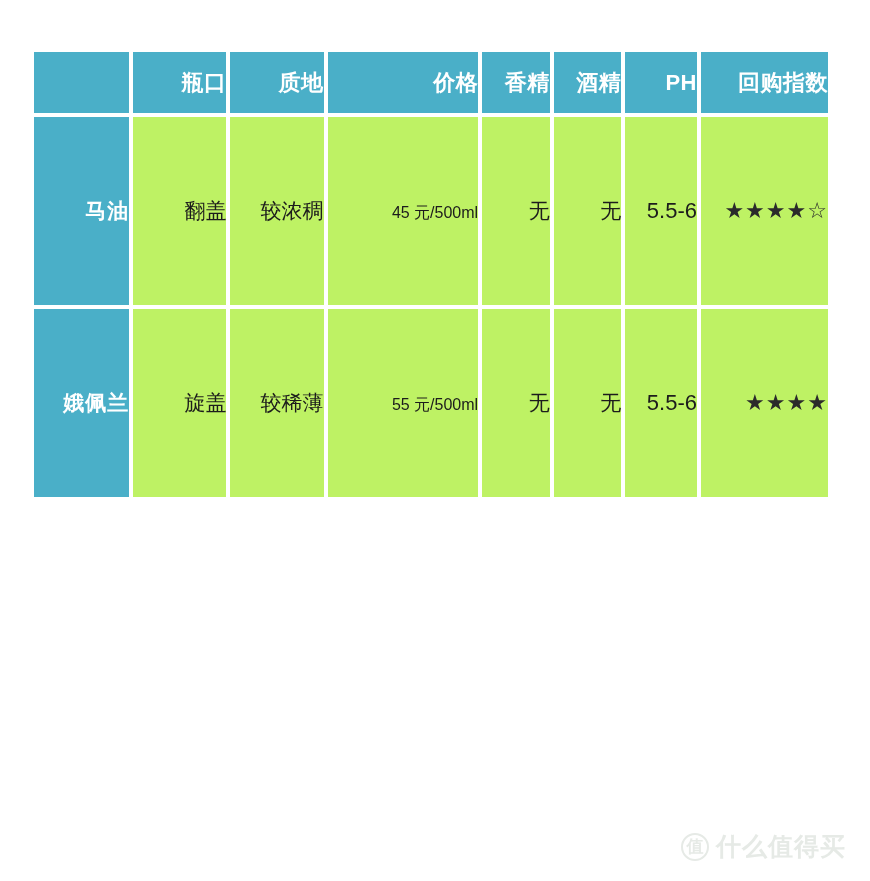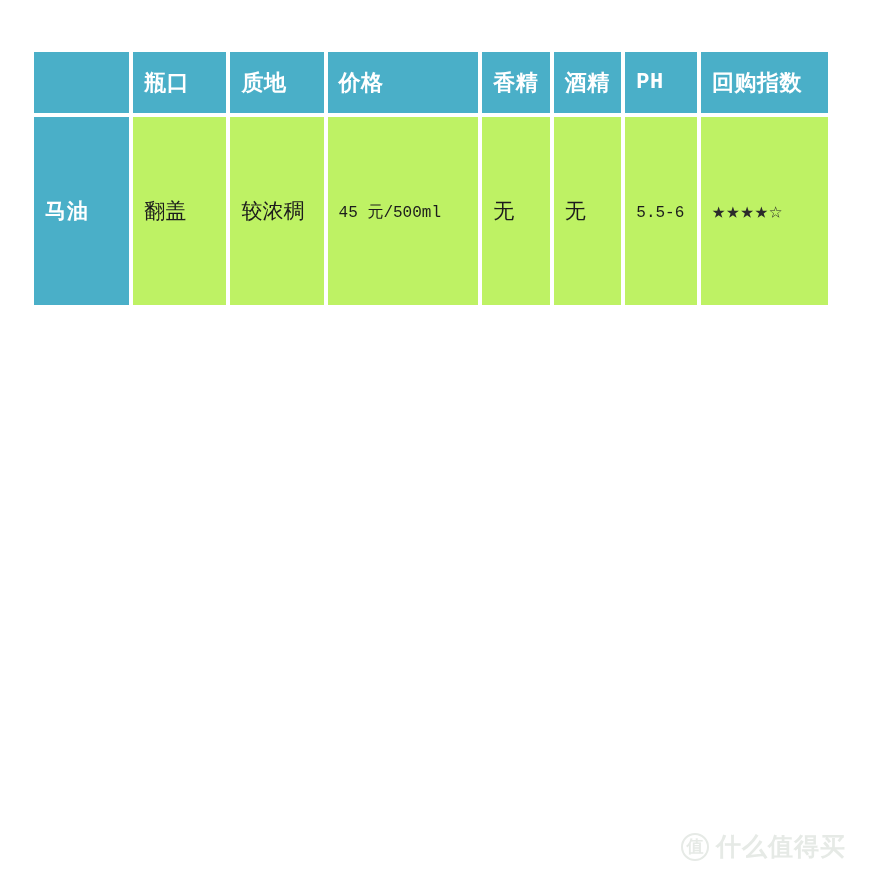--- a/index.html
+++ b/index.html
@@ -26,25 +26,24 @@
     top: 52px;
     width: 802px;
     border-collapse: separate;
     border-spacing: 4px 4px;
     margin: -4px;
     table-layout: fixed;
   }
 
   .comparison-table td,
   .comparison-table th {
-    padding: 11px;
-    text-align: left;
+    padding: 0;
+    text-align: right;
     vertical-align: middle;
     font-weight: normal;
-    font-family: Liberation Mono, monospace;
   }
 
   
   col.col-label  { width: 93px; }
   col.col-mouth  { width: 91px; }
   col.col-text   { width: 91px; }
   col.col-price  { width: 147px; }
   col.col-frag   { width: 66px; }
   col.col-alc    { width: 66px; }
   col.col-ph     { width: 70px; }
@@ -77,21 +76,21 @@
   td.cell {
     font-size: 21px;
     color: #1c1c1c;
   }
 
   
   tr.shade-dark td.cell { background: #bef264; }
   tr.shade-light td.cell { background: #d2eaf2; }
 
   .price { white-space: nowrap; font-size: 16px; }
-  .ph-val { font-size: 16px; }
+  .ph-val { font-size: 22px; }
 
   .stars {
     font-size: 22px;
     letter-spacing: 1px;
     color: #2b2b2b;
     white-space: nowrap;
   }
 
   
   .watermark {
@@ -162,20 +161,30 @@
         <td class="cell">翻盖</td>
         <td class="cell">较浓稠</td>
         <td class="cell"><span class="price">45 元/500ml</span></td>
         <td class="cell">无</td>
         <td class="cell">无</td>
         <td class="cell"><span class="ph-val">5.5-6</span></td>
         <td class="cell"><span class="stars">★★★★☆</span></td>
       </tr>
 
 
+      <tr class="shade-dark">
+        <td class="row-label">娥佩兰</td>
+        <td class="cell">旋盖</td>
+        <td class="cell">较稀薄</td>
+        <td class="cell"><span class="price">55 元/500ml</span></td>
+        <td class="cell">无</td>
+        <td class="cell">无</td>
+        <td class="cell"><span class="ph-val">5.5-6</span></td>
+        <td class="cell"><span class="stars">★★★★</span></td>
+      </tr>
 
     </tbody>
   </table>
 
   <div class="watermark">
     <span class="wm-badge">值</span>
     <span class="wm-text">什么值得买</span>
   </div>
 
 </div>

